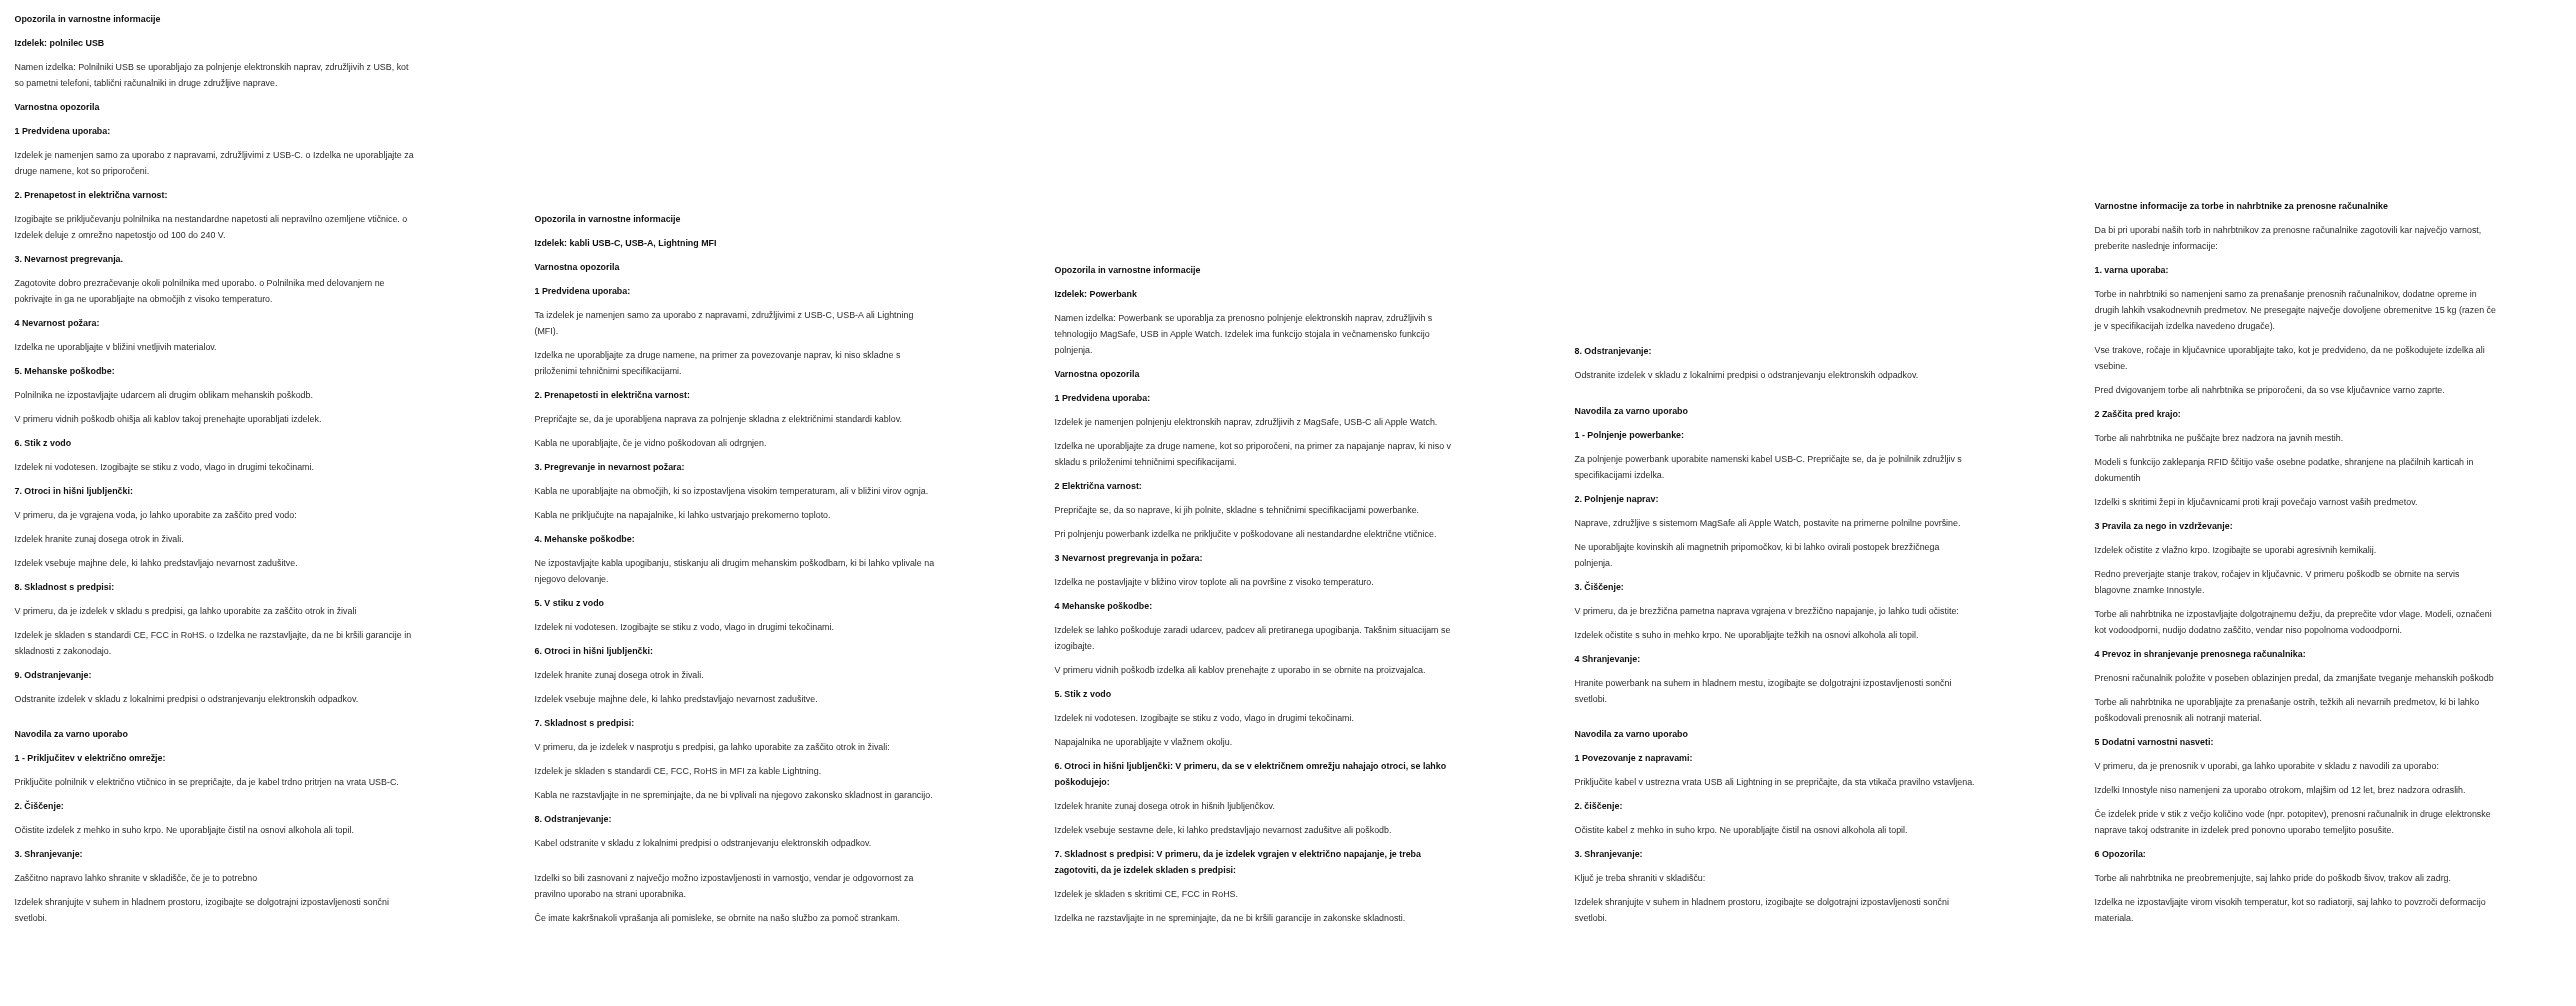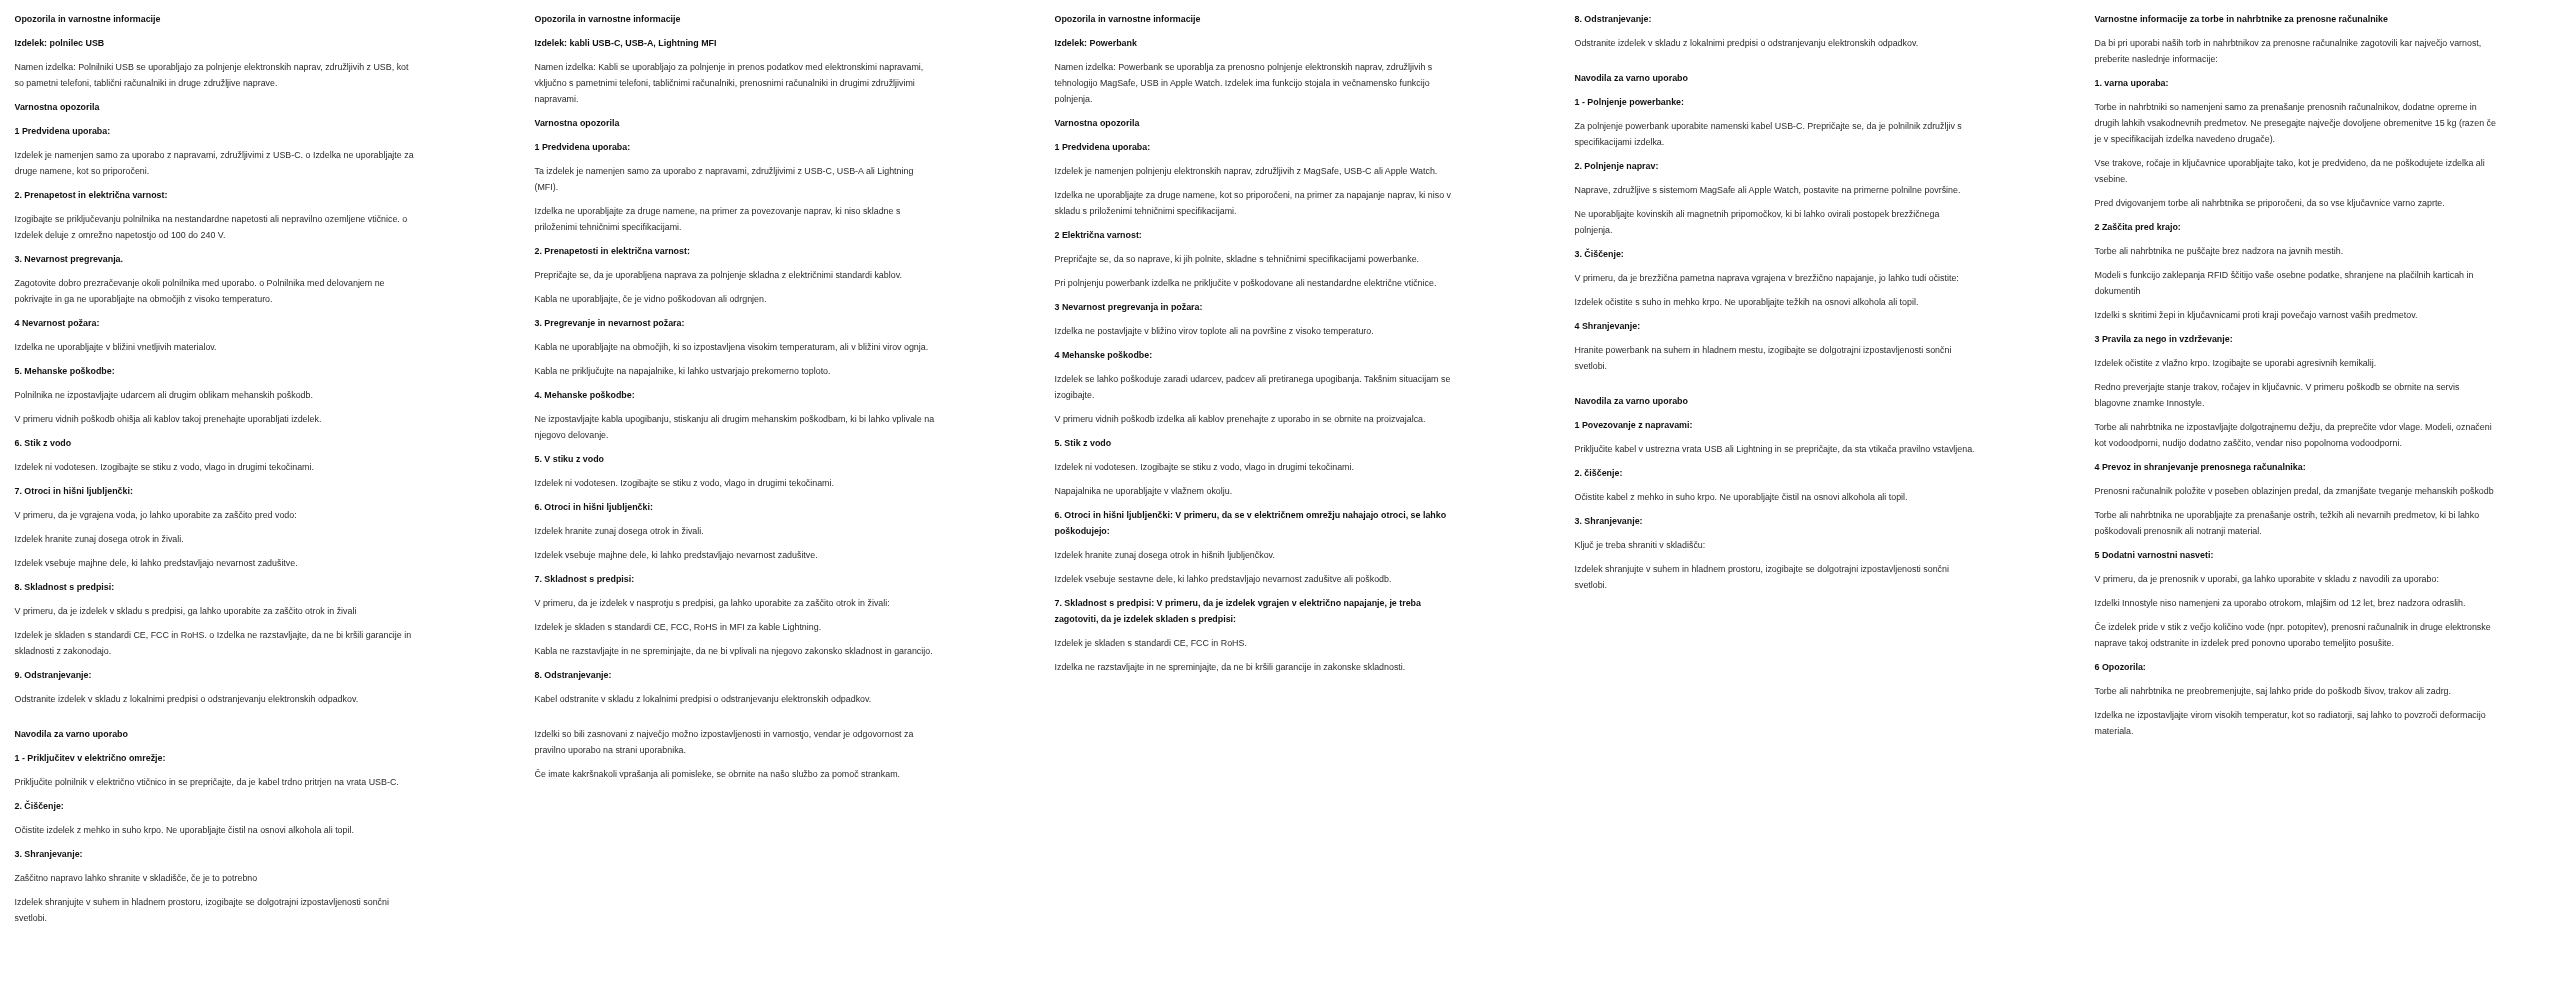--- a/index.html
+++ b/index.html
@@ -6,21 +6,21 @@
     margin: 0;
     padding: 0;
     background: #ffffff;
     width: 2576px;
     height: 1006px;
     overflow: hidden;
   }
   .doc {
     box-sizing: border-box;
     display: flex;
-    align-items: flex-start;
+    align-items: flex-end;
     padding: 10.5px 0 0 14.5px;
     gap: 117px;
     font-family: "Liberation Sans", sans-serif;
   }
   .col {
     flex: 0 0 auto;
     width: 403px;
   }
   .col p {
     margin: 0 0 8px 0;
@@ -74,21 +74,20 @@
       <p class="p">Priključite polnilnik v električno vtičnico in se prepričajte, da je kabel trdno pritrjen na vrata USB-C.</p>
       <p class="h">2. Čiščenje:</p>
       <p class="p">Očistite izdelek z mehko in suho krpo. Ne uporabljajte čistil na osnovi alkohola ali topil.</p>
       <p class="h">3. Shranjevanje:</p>
       <p class="p">Zaščitno napravo lahko shranite v skladišče, če je to potrebno</p>
       <p class="p">Izdelek shranjujte v suhem in hladnem prostoru, izogibajte se dolgotrajni izpostavljenosti sončni svetlobi.</p>
     </section>
   <section class="col">
       <p class="h">Opozorila in varnostne informacije</p>
       <p class="h">Izdelek: kabli USB-C, USB-A, Lightning MFI</p>
-      <p class="p">Namen izdelka: Kabli se uporabljajo za polnjenje in prenos podatkov med elektronskimi napravami, vključno s pametnimi telefoni, tabličnimi računalniki, prenosnimi računalniki in drugimi združljivimi napravami.</p>
       <p class="h">Varnostna opozorila</p>
       <p class="h">1 Predvidena uporaba:</p>
       <p class="p">Ta izdelek je namenjen samo za uporabo z napravami, združljivimi z USB-C, USB-A ali Lightning (MFI).</p>
       <p class="p">Izdelka ne uporabljajte za druge namene, na primer za povezovanje naprav, ki niso skladne s priloženimi tehničnimi specifikacijami.</p>
       <p class="h">2. Prenapetosti in električna varnost:</p>
       <p class="p">Prepričajte se, da je uporabljena naprava za polnjenje skladna z električnimi standardi kablov.</p>
       <p class="p">Kabla ne uporabljajte, če je vidno poškodovan ali odrgnjen.</p>
       <p class="h">3. Pregrevanje in nevarnost požara:</p>
       <p class="p">Kabla ne uporabljajte na območjih, ki so izpostavljena visokim temperaturam, ali v bližini virov ognja.</p>
       <p class="p">Kabla ne priključujte na napajalnike, ki lahko ustvarjajo prekomerno toploto.</p>
@@ -125,21 +124,21 @@
       <p class="h">4 Mehanske poškodbe:</p>
       <p class="p">Izdelek se lahko poškoduje zaradi udarcev, padcev ali pretiranega upogibanja. Takšnim situacijam se izogibajte.</p>
       <p class="p">V primeru vidnih poškodb izdelka ali kablov prenehajte z uporabo in se obrnite na proizvajalca.</p>
       <p class="h">5. Stik z vodo</p>
       <p class="p">Izdelek ni vodotesen. Izogibajte se stiku z vodo, vlago in drugimi tekočinami.</p>
       <p class="p">Napajalnika ne uporabljajte v vlažnem okolju.</p>
       <p class="h">6. Otroci in hišni ljubljenčki: V primeru, da se v električnem omrežju nahajajo otroci, se lahko poškodujejo:</p>
       <p class="p">Izdelek hranite zunaj dosega otrok in hišnih ljubljenčkov.</p>
       <p class="p">Izdelek vsebuje sestavne dele, ki lahko predstavljajo nevarnost zadušitve ali poškodb.</p>
       <p class="h">7. Skladnost s predpisi: V primeru, da je izdelek vgrajen v električno napajanje, je treba zagotoviti, da je izdelek skladen s predpisi:</p>
-      <p class="p">Izdelek je skladen s standardi CE, FCC in RoHS.</p>
+      <p class="p">Izdelek je skladen s skritimi CE, FCC in RoHS.</p>
       <p class="p">Izdelka ne razstavljajte in ne spreminjajte, da ne bi kršili garancije in zakonske skladnosti.</p>
     </section>
   <section class="col">
       <p class="h">8. Odstranjevanje:</p>
       <p class="p">Odstranite izdelek v skladu z lokalnimi predpisi o odstranjevanju elektronskih odpadkov.</p>
       <div class="spacer"></div>
       <p class="h">Navodila za varno uporabo</p>
       <p class="h">1 - Polnjenje powerbanke:</p>
       <p class="p">Za polnjenje powerbank uporabite namenski kabel USB-C. Prepričajte se, da je polnilnik združljiv s specifikacijami izdelka.</p>
       <p class="h">2. Polnjenje naprav:</p>

